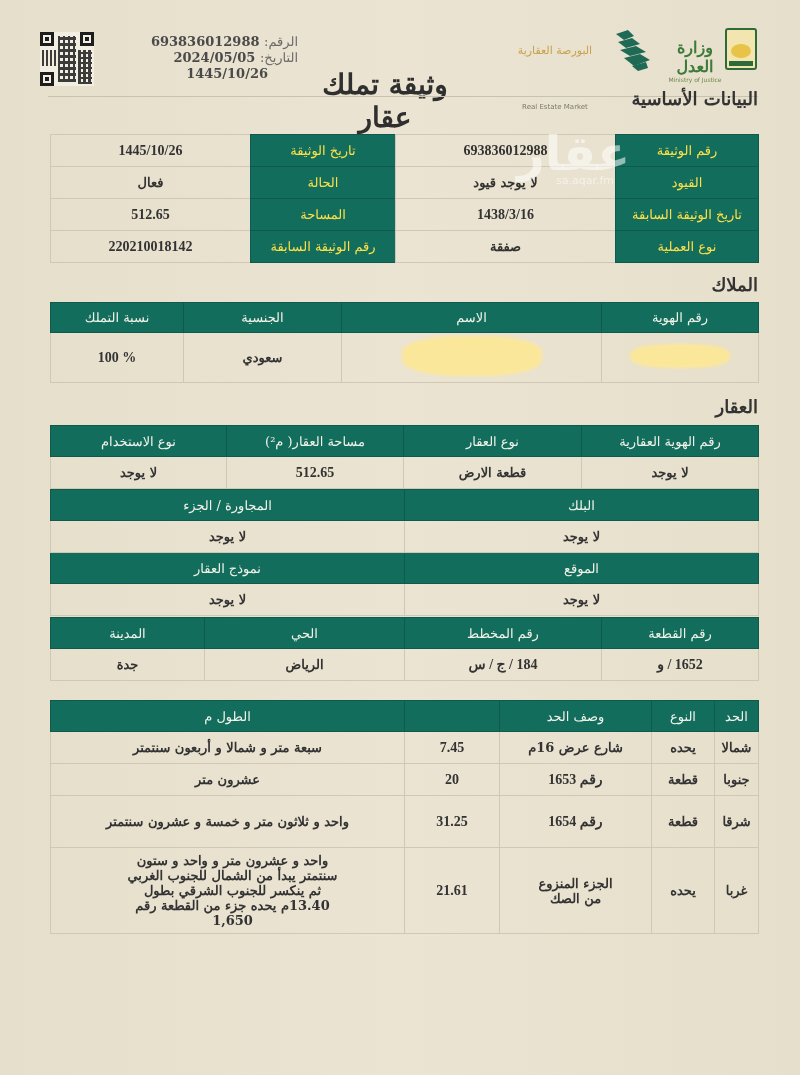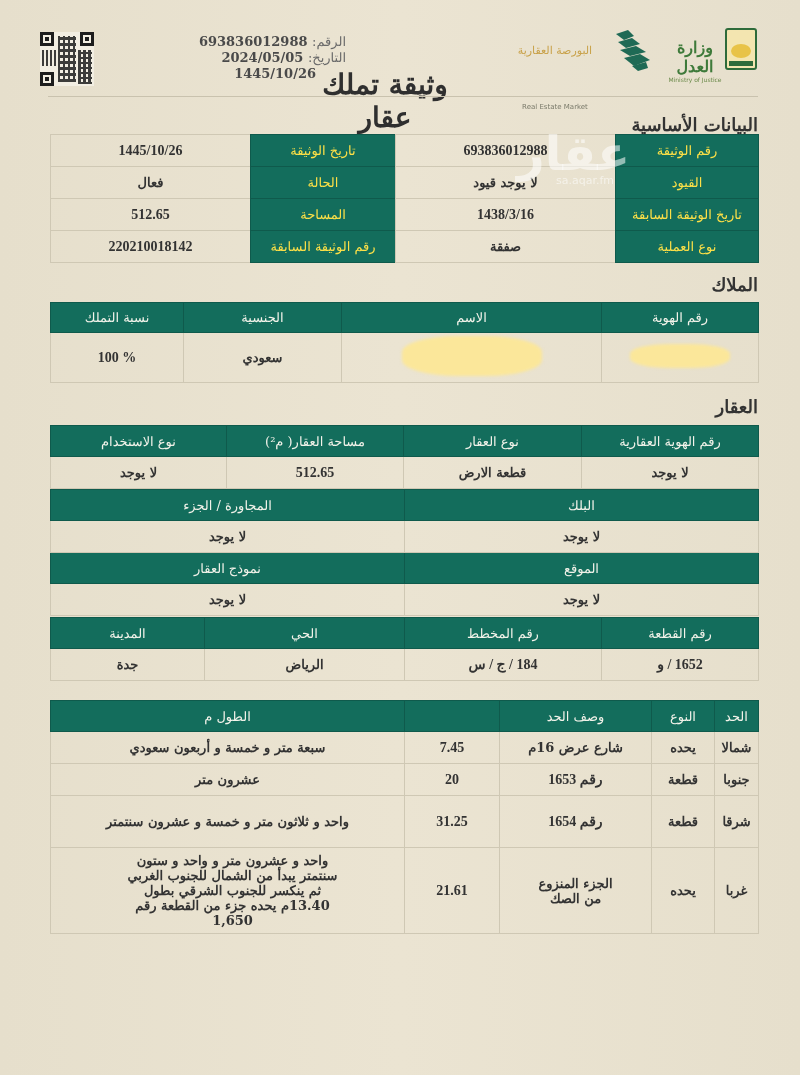--- a/index.html
+++ b/index.html
@@ -3,21 +3,21 @@
 <meta charset="utf-8">
 <style>
   html,body{margin:0;padding:0;}
   body{width:800px;height:1075px;background:#e9e2cf;font-family:"DejaVu Serif",serif;color:#2a2a2a;position:relative;overflow:hidden;}
   .page{position:absolute;left:0;top:0;width:800px;height:1075px;background:linear-gradient(90deg,#e6dfcc 0%,#ebe4d2 50%,#e6dfcc 100%);}
   .header{position:absolute;left:40px;top:28px;width:718px;height:64px;}
   .header-line{position:absolute;left:48px;top:96px;width:710px;height:1px;background:#c9c2ae;}
   .qr-box{position:absolute;left:0;top:4px;width:54px;height:54px;background:#f2eee2;}
   .qr-box .finder{position:absolute;width:14px;height:14px;border:3px solid #1d1d1d;box-sizing:border-box;background:#f2eee2;}
   .qr-box .finder::after{content:"";position:absolute;left:2px;top:2px;width:4px;height:4px;background:#1d1d1d;}
-  .meta{position:absolute;left:108px;top:6px;width:150px;font-size:13px;font-weight:bold;line-height:16px;color:#4a4a4a;text-align:right;direction:rtl;margin-left:48px;}
+  .meta{position:absolute;left:108px;top:6px;width:150px;font-size:13px;font-weight:bold;line-height:16px;color:#4a4a4a;text-align:right;direction:rtl;}
   .meta div{white-space:nowrap;}
   .meta .lbl{font-weight:normal;color:#6a6a6a;}
   .title{position:absolute;left:255px;top:8px;width:180px;text-align:center;font-size:28px;font-weight:bold;color:#2f2f2f;direction:rtl;margin-top:32px;}
   .logos{position:absolute;left:475px;top:0px;width:245px;height:60px;}
   .logo-rem{position:absolute;left:0;top:16px;width:80px;text-align:center;}
   .logo-rem .ar{font-size:11px;color:#c9a24a;direction:rtl;}
   .logo-rem .en{font-size:7px;color:#7a7a6a;font-family:"DejaVu Sans",sans-serif;margin-top:46px;}
   .logo-map{position:absolute;left:95px;top:0;width:42px;height:44px;}
   .logo-moj{position:absolute;left:150px;top:10px;width:60px;text-align:center;}
   .logo-moj .ar{font-size:16px;color:#3e7a3a;font-weight:bold;direction:rtl;}
@@ -80,21 +80,21 @@
         <div class="en">Ministry of Justice</div>
       </div>
       <div class="logo-emblem">
         <div class="inner"></div>
         <div class="bar"></div>
       </div>
     </div>
   </div>
   <div class="header-line"></div>
 
-  <div class="section-title" style="top:114px">البيانات الأساسية</div>
+  <div class="section-title" style="top:88px">البيانات الأساسية</div>
   <table style="left:50px;top:134px;width:708px;">
     <colgroup>
         <col style="width:143px">
         <col style="width:220px">
         <col style="width:145px">
         <col style="width:200px">
       </colgroup>
     <tbody>
         <tr style="height:32px">
       <td class="hdr">رقم الوثيقة</td>
@@ -238,21 +238,21 @@
       <th>النوع</th>
       <th>وصف الحد</th>
       <th style="border-right-color:#136d5c"></th>
       <th>الطول م</th>
     </tr>
     <tr style="height:32px">
       <td>شمالا</td>
       <td>يحده</td>
       <td>شارع عرض 16م</td>
       <td class="num">7.45</td>
-      <td>سبعة متر و خمسة و أربعون سعودي</td>
+      <td>سبعة متر و شمالا و أربعون سنتمتر</td>
     </tr>
     <tr style="height:32px">
       <td>جنوبا</td>
       <td>قطعة</td>
       <td class="num">رقم 1653</td>
       <td class="num">20</td>
       <td>عشرون متر</td>
     </tr>
     <tr style="height:52px">
       <td>شرقا</td>

